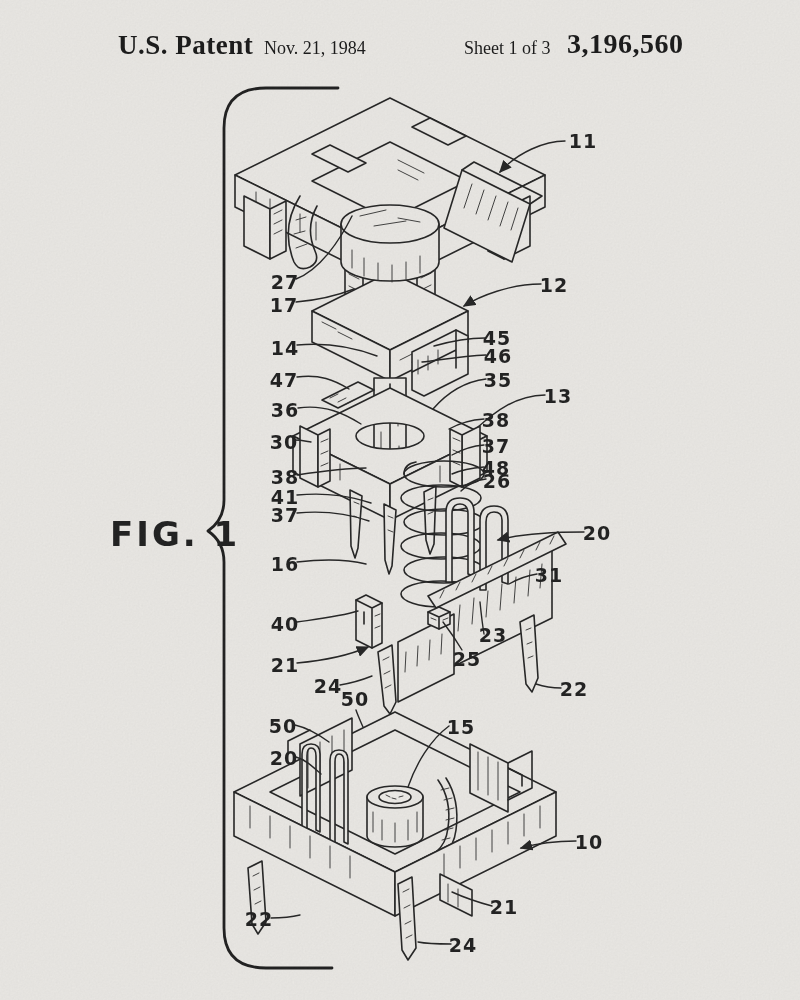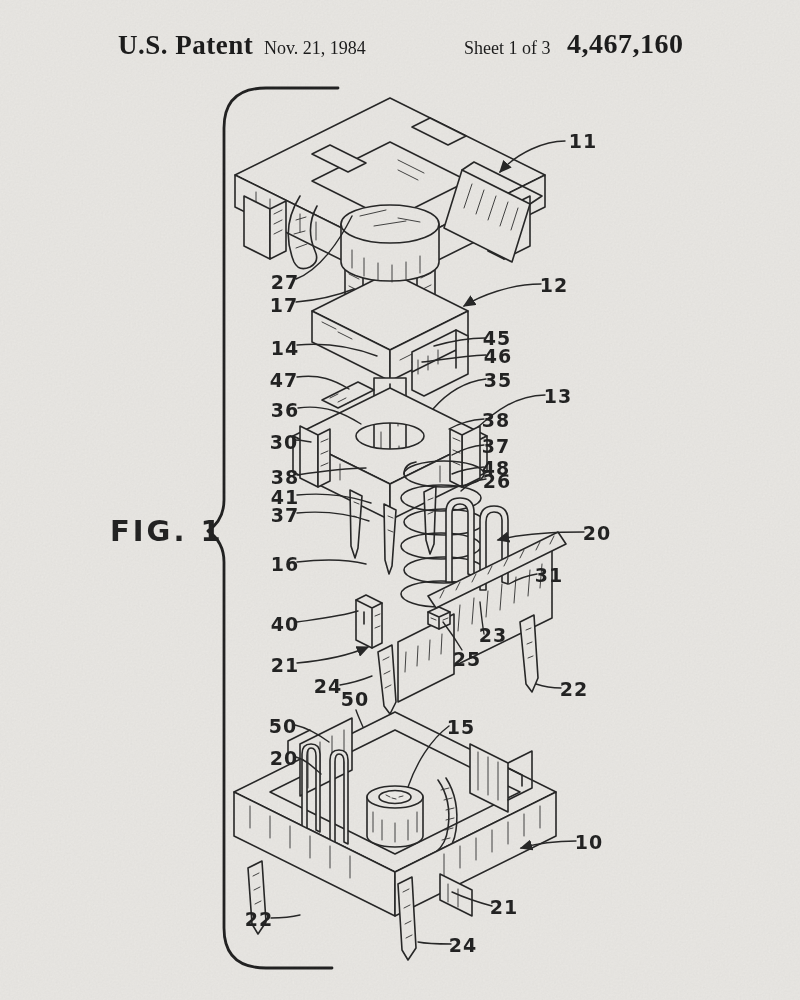--- a/index.html
+++ b/index.html
@@ -9,39 +9,39 @@
     font-family:"Liberation Serif", serif;
   }
   .grain{position:absolute;inset:0;pointer-events:none;z-index:5;}
   .header{position:absolute;top:0;left:0;width:800px;height:70px;z-index:3;color:#161616;}
   .h-title{position:absolute;left:118px;top:30px;font-size:27px;font-weight:bold;letter-spacing:0.5px;}
   .h-date{position:absolute;left:264px;top:38px;font-size:18px;}
   .h-sheet{position:absolute;left:424px;top:38px;font-size:18px;margin-left:40px;}
   .h-patno{position:absolute;left:567px;top:28px;font-size:28px;font-weight:bold;letter-spacing:0.5px;}
   .figlabel{
     position:absolute;left:110px;top:514px;z-index:3;color:#1d1d1d;
-    font-family:"DejaVu Sans", sans-serif;font-size:29px;font-weight:bold;letter-spacing:3px;
+    font-family:"DejaVu Sans", sans-serif;font-size:34px;font-weight:bold;letter-spacing:3px;
   }
   svg.drawing{position:absolute;inset:0;z-index:2;}
   .ln{fill:none;stroke:#222;stroke-width:1.6;stroke-linecap:round;stroke-linejoin:round;}
   .fc{fill:#eceae6;stroke:#222;stroke-width:1.6;stroke-linejoin:round;}
   .fw{fill:#f0eeea;stroke:#222;stroke-width:1.6;stroke-linejoin:round;}
   .hl{fill:none;stroke:#2a2a2a;stroke-width:0.9;stroke-linecap:round;}
   .ld{fill:none;stroke:#222;stroke-width:1.4;stroke-linecap:round;}
   .co{font-family:"DejaVu Sans", sans-serif;font-size:19px;font-weight:600;fill:#1d1d1d;letter-spacing:1px;}
   .brace{fill:none;stroke:#1c1c1c;stroke-width:2.8;stroke-linecap:round;stroke-linejoin:round;}
 </style>
 </head>
 <body>
 
 <div class="header">
   <div class="h-title">U.S. Patent</div>
   <div class="h-date">Nov. 21, 1984</div>
   <div class="h-sheet">Sheet 1 of 3</div>
-  <div class="h-patno">4,467,160</div>
+  <div class="h-patno">3,196,560</div>
 </div>
 
 <div class="figlabel">FIG. 1</div>
 
 <svg class="drawing" width="800" height="1000" viewBox="0 0 800 1000">
   <defs>
     <marker id="arr" markerWidth="10" markerHeight="8" refX="8" refY="4" orient="auto">
       <path d="M0,0 L9,4 L0,8 z" fill="#222"></path>
     </marker>
   </defs>

